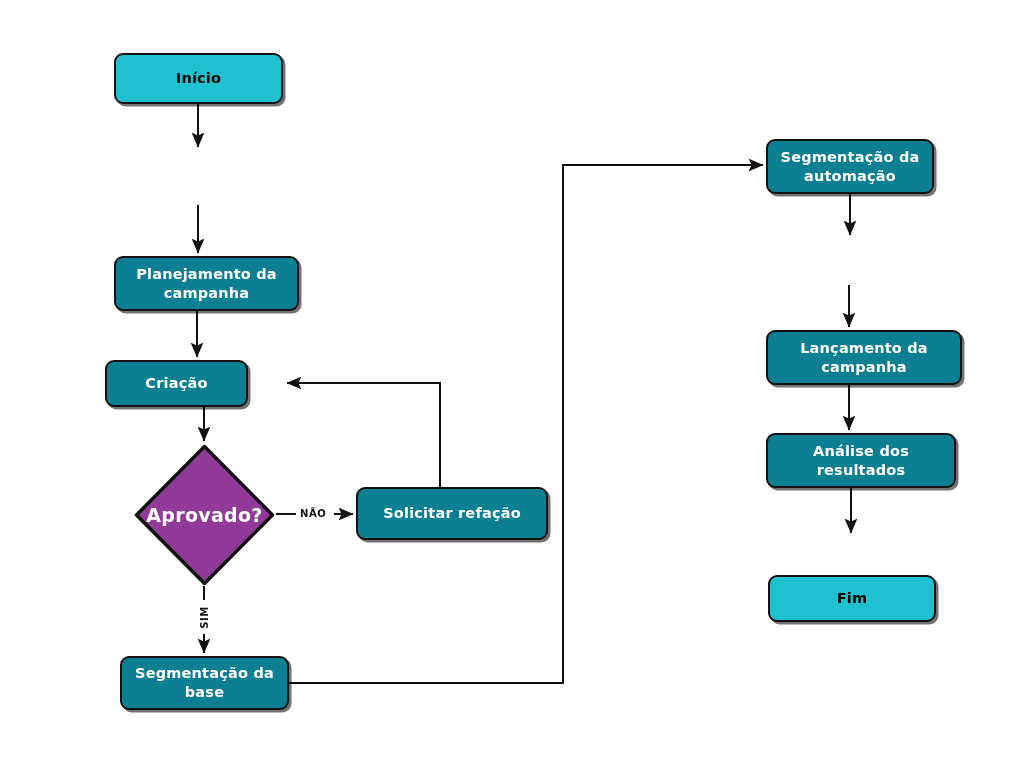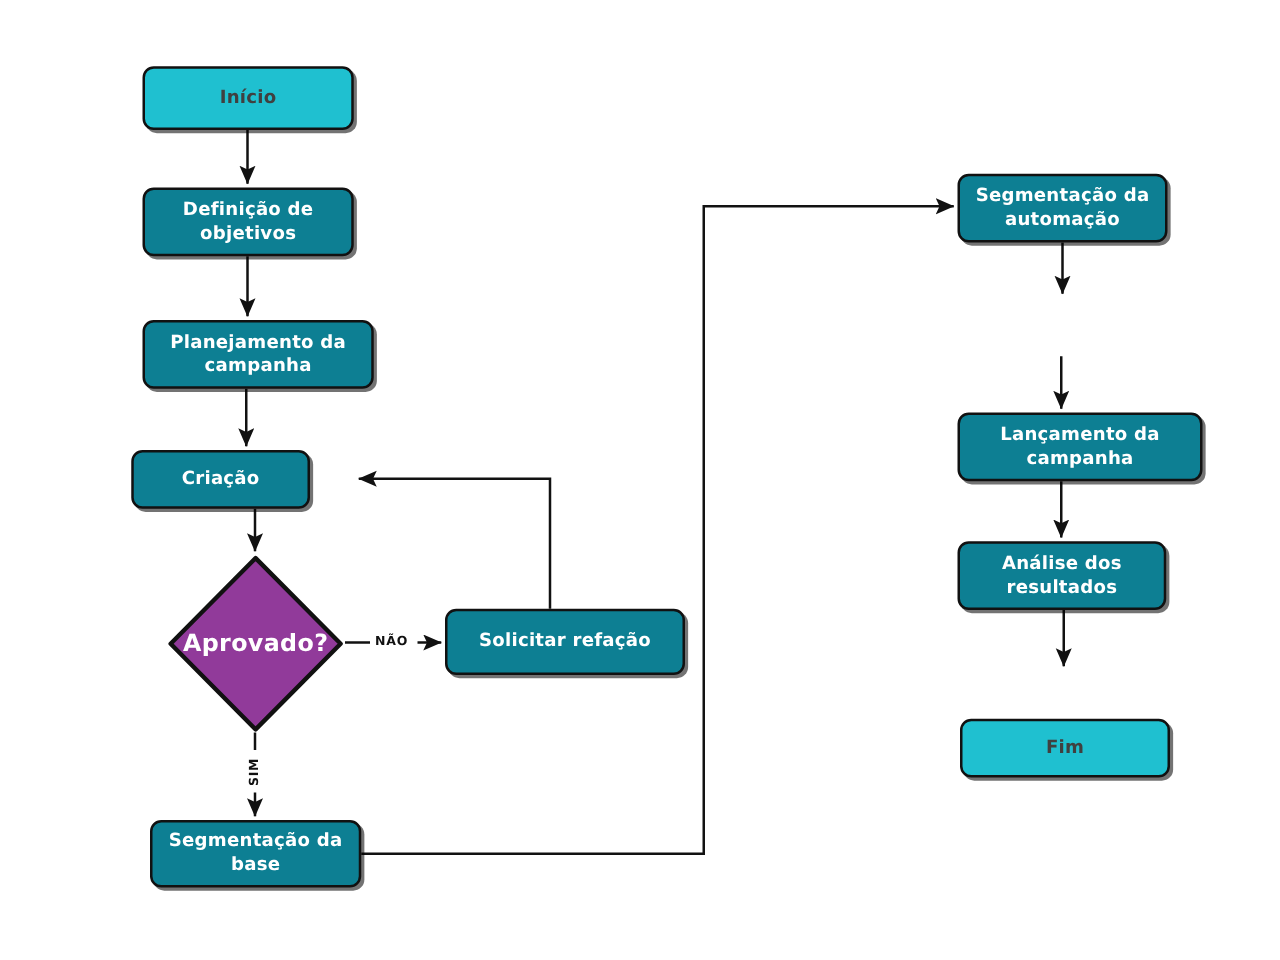--- a/index.html
+++ b/index.html
@@ -36,21 +36,21 @@
     text-align: center;
     line-height: 1.28;
     font-weight: bold;
     font-size: 14.5px;
     letter-spacing: 0.2px;
     box-shadow: 2.5px 2.5px 0 rgba(0,0,0,0.55);
     z-index: 2;
   }
   .node.terminal {
     background: #1fc0d0;
-    color: #404040;
+    color: #000000;
   }
   .node.process {
     background: #0d7f93;
     color: #ffffff;
   }
   .node span {
     display: block;
     padding: 0 8px;
   }
   .diamond-wrap {
@@ -129,23 +129,20 @@
 
     <path d="M849,385 L849,430" stroke="#111111" stroke-width="2" fill="none" marker-end="url(#arrow)"></path>
 
     <path d="M851,488 L851,533" stroke="#111111" stroke-width="2" fill="none" marker-end="url(#arrow)"></path>
   </svg>
 
   <div class="node terminal" style="left:114px; top:53px; width:169px; height:51px;">
     <span>Início</span>
   </div>
 
-  <div class="node process" style="left:114px; top:150px; width:169px; height:55px;">
-    <span>Definição de objetivos</span>
-  </div>
 
   <div class="node process" style="left:114px; top:256px; width:185px; height:55px;">
     <span>Planejamento da campanha</span>
   </div>
 
   <div class="node process" style="left:105px; top:360px; width:143px; height:47px;">
     <span>Criação</span>
   </div>
 
   <div class="diamond-wrap" style="left:131px; top:441px; width:147px; height:148px;">
@@ -167,21 +164,21 @@
 
   <div class="node process" style="left:766px; top:139px; width:168px; height:55px;">
     <span>Segmentação da automação</span>
   </div>
 
 
   <div class="node process" style="left:766px; top:330px; width:196px; height:55px;">
     <span>Lançamento da campanha</span>
   </div>
 
-  <div class="node process" style="left:766px; top:433px; width:167px; height:55px;">
+  <div class="node process" style="left:766px; top:433px; width:190px; height:55px;">
     <span>Análise dos resultados</span>
   </div>
 
   <div class="node terminal" style="left:768px; top:536px; width:168px; height:47px;margin-top:39px;">
     <span>Fim</span>
   </div>
 
   <div class="edge-label" style="left:300px; top:508px;">NÃO</div>
 
   <div class="edge-label vertical" style="left:191px; top:612px; width:26px; text-align:center;">SIM</div>

